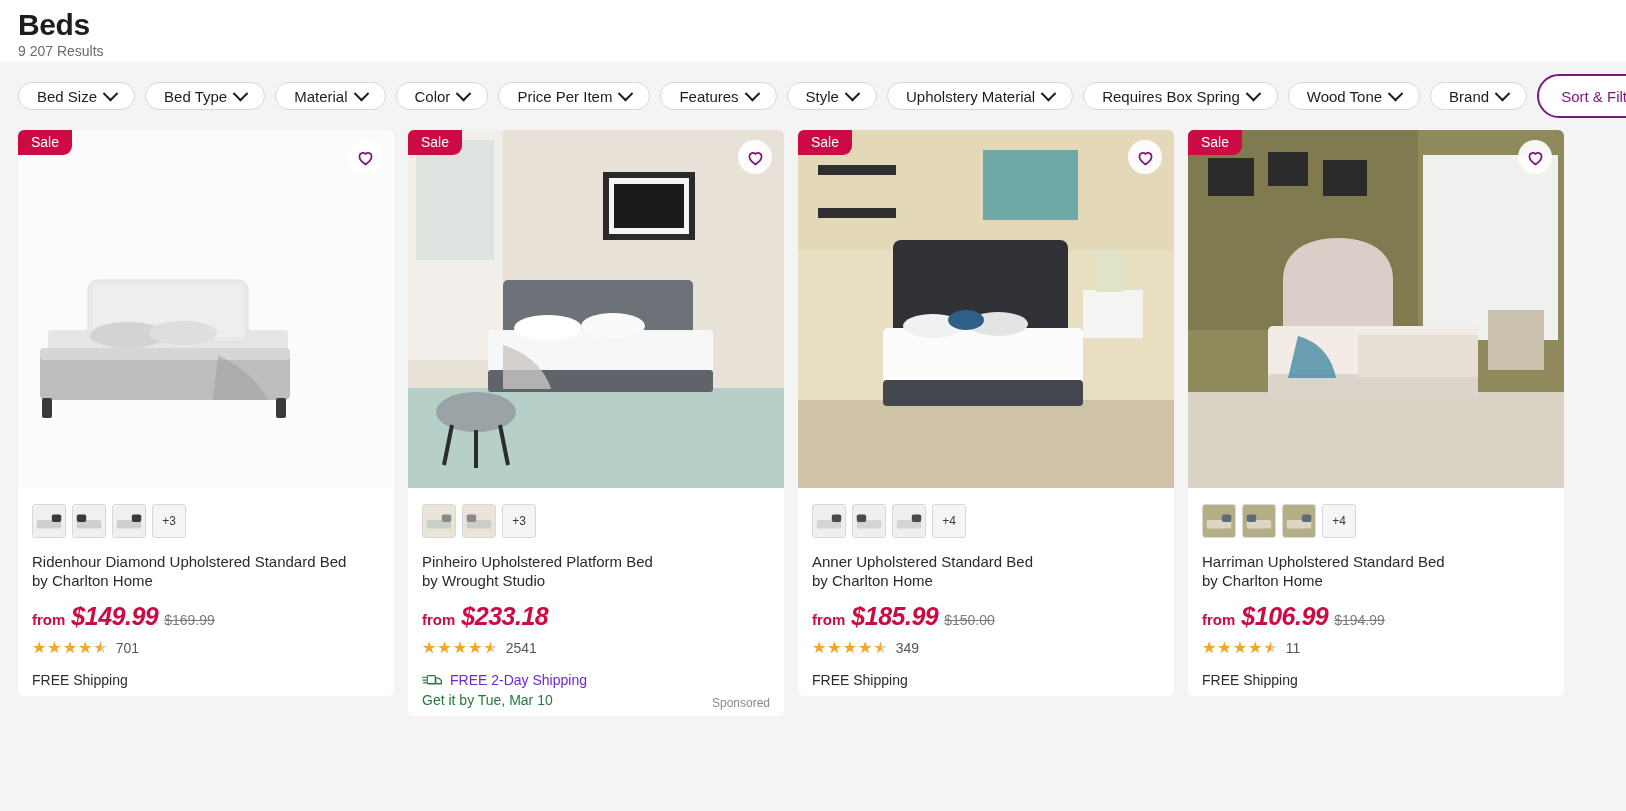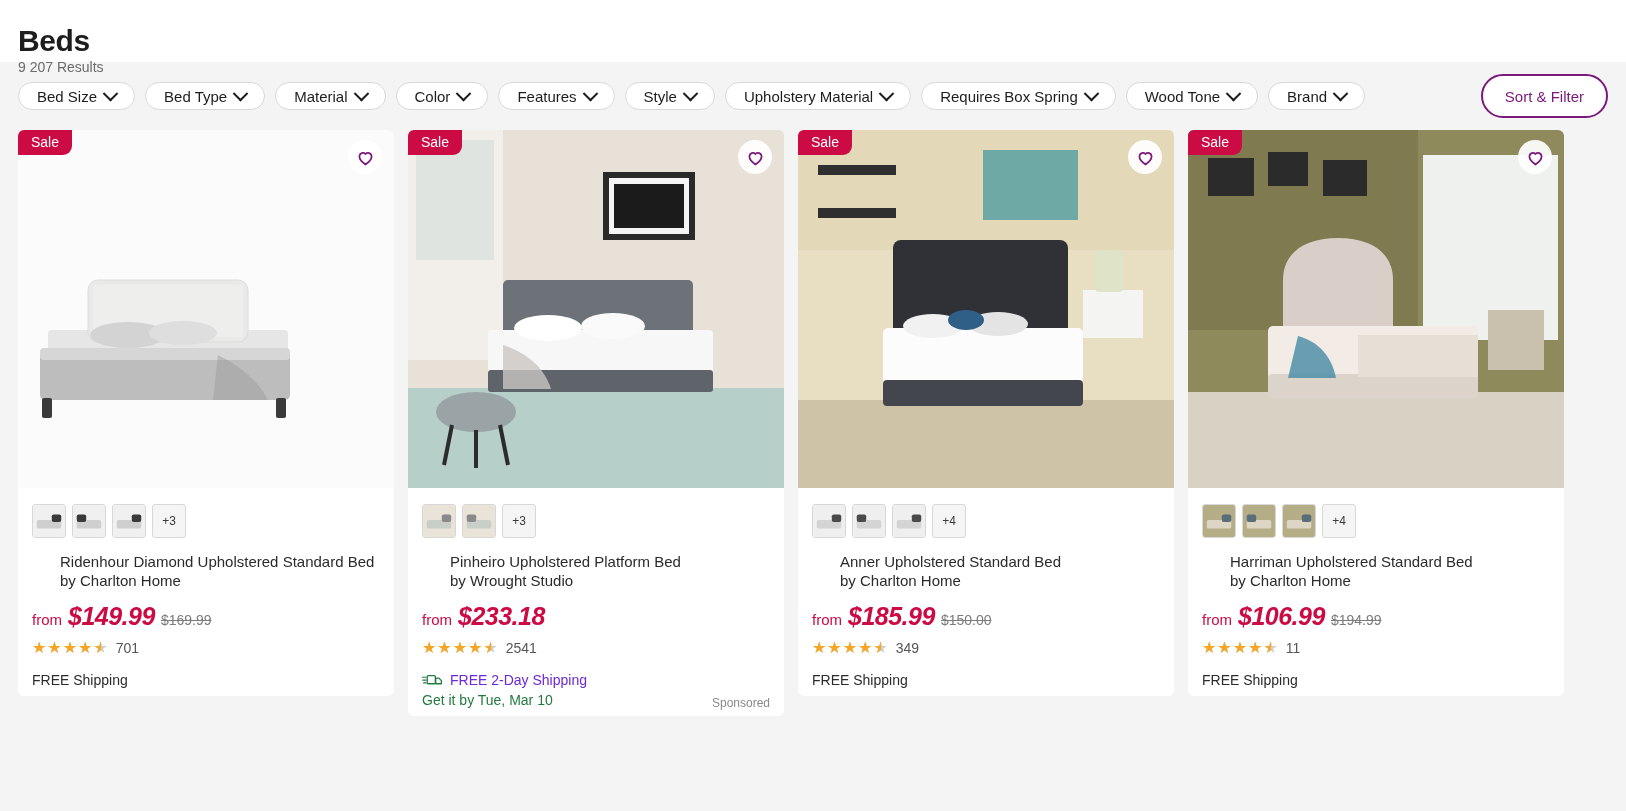--- a/index.html
+++ b/index.html
@@ -6,21 +6,21 @@
   html, body {
     width: 1626px; height: 811px;
     background: #f4f4f4;
     font-family: "Liberation Sans", sans-serif;
     overflow: hidden;
   }
 
   
   .page-header {
     background: #ffffff;
-    padding: 22px 18px 10px 18px;
+    padding: 6px 18px 10px 18px;
     height: 62px;
   }
   .page-title {
     font-size: 30px;
     font-weight: bold;
     color: #1d1d1d;
     letter-spacing: -0.4px;
     line-height: 38px;
   }
   .results-count {
@@ -149,29 +149,28 @@
     cursor: pointer;
   }
 
   
   .card-body { padding: 0 14px; }
   .product-name {
     margin-top: 14px;
     font-size: 15px;
     line-height: 19px;
     color: #2b2b2b;
-    margin-left: 28px;
   }
   .price-row {
     margin-top: 12px;
     display: flex;
     align-items: baseline;
     gap: 6px;
   }
-  .price-from { font-size: 15px; color: #cc0a44; }
+  .price-from { font-size: 15px; color: #cc0a44; font-weight: bold; }
   .price-now { font-size: 25px; color: #cc0a44; font-weight: bold; letter-spacing: -0.5px; font-style: italic; }
   .price-was { font-size: 14px; color: #7c7c7c; text-decoration: line-through; }
 
   .rating-row {
     margin-top: 9px;
     display: flex;
     align-items: center;
     gap: 7px;
   }
   .stars { position: relative; display: inline-block; line-height: 1; }
@@ -218,20 +217,24 @@
     <div class="filter-chip">
       <span>Bed Type</span>
       <span class="chevron"></span>
     </div>
     <div class="filter-chip">
       <span>Material</span>
       <span class="chevron"></span>
     </div>
     <div class="filter-chip">
       <span>Color</span>
+      <span class="chevron"></span>
+    </div>
+    <div class="filter-chip">
+      <span>Price Per Item</span>
       <span class="chevron"></span>
     </div>
     <div class="filter-chip">
       <span>Features</span>
       <span class="chevron"></span>
     </div>
     <div class="filter-chip">
       <span>Style</span>
       <span class="chevron"></span>
     </div>

